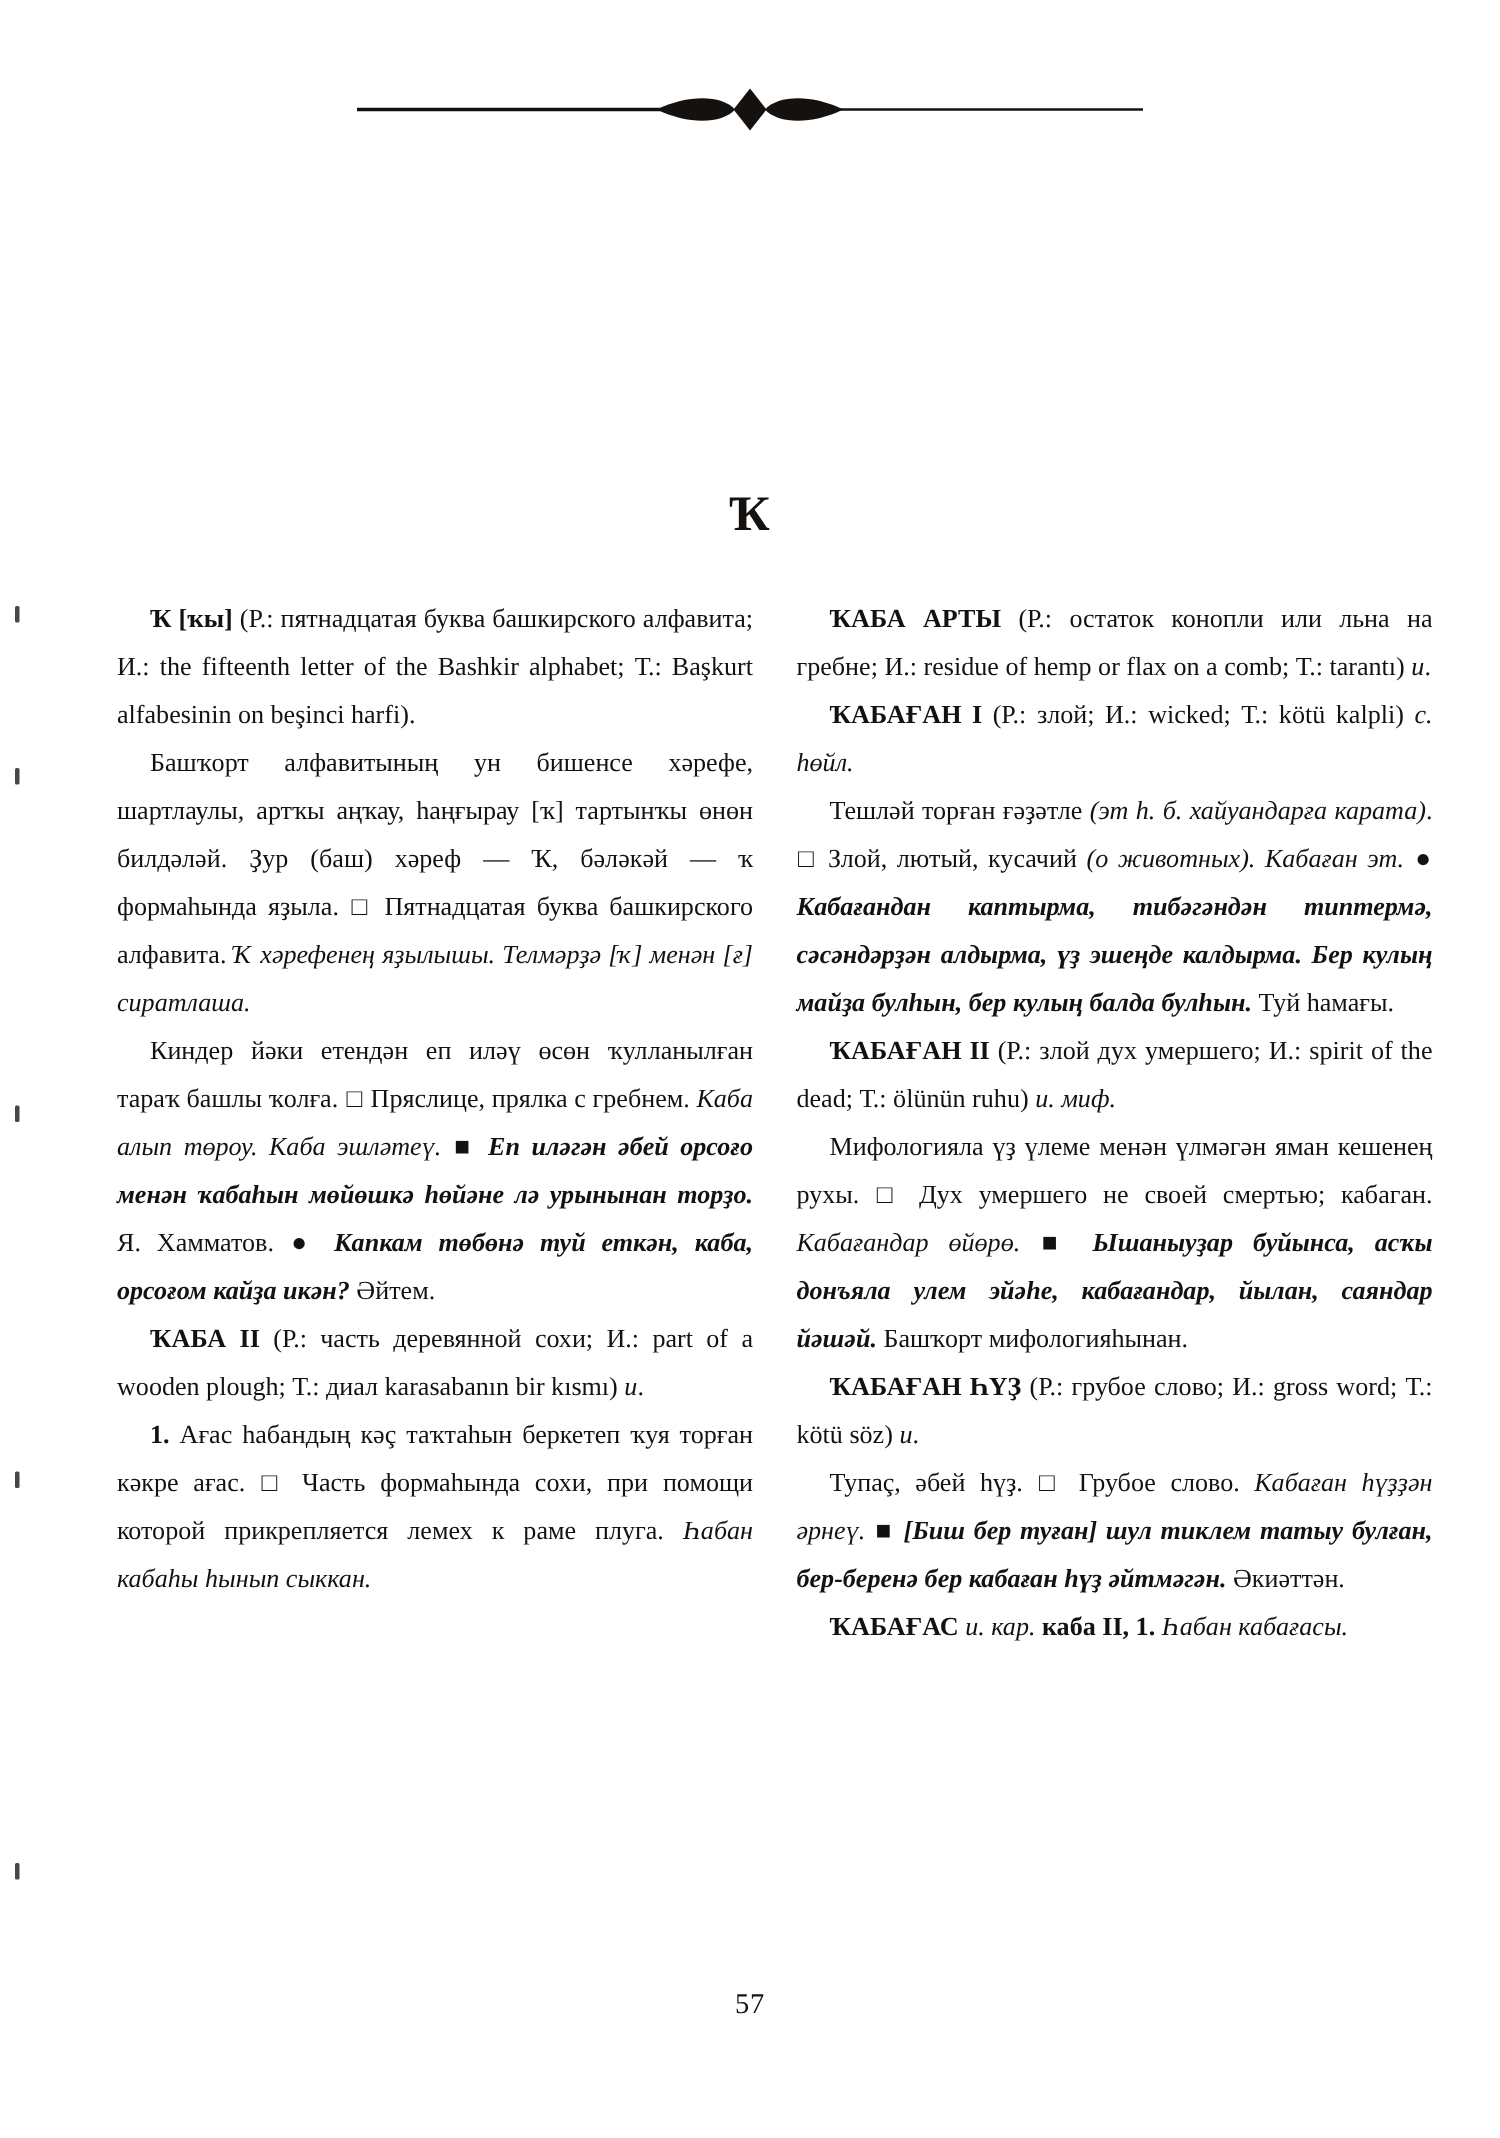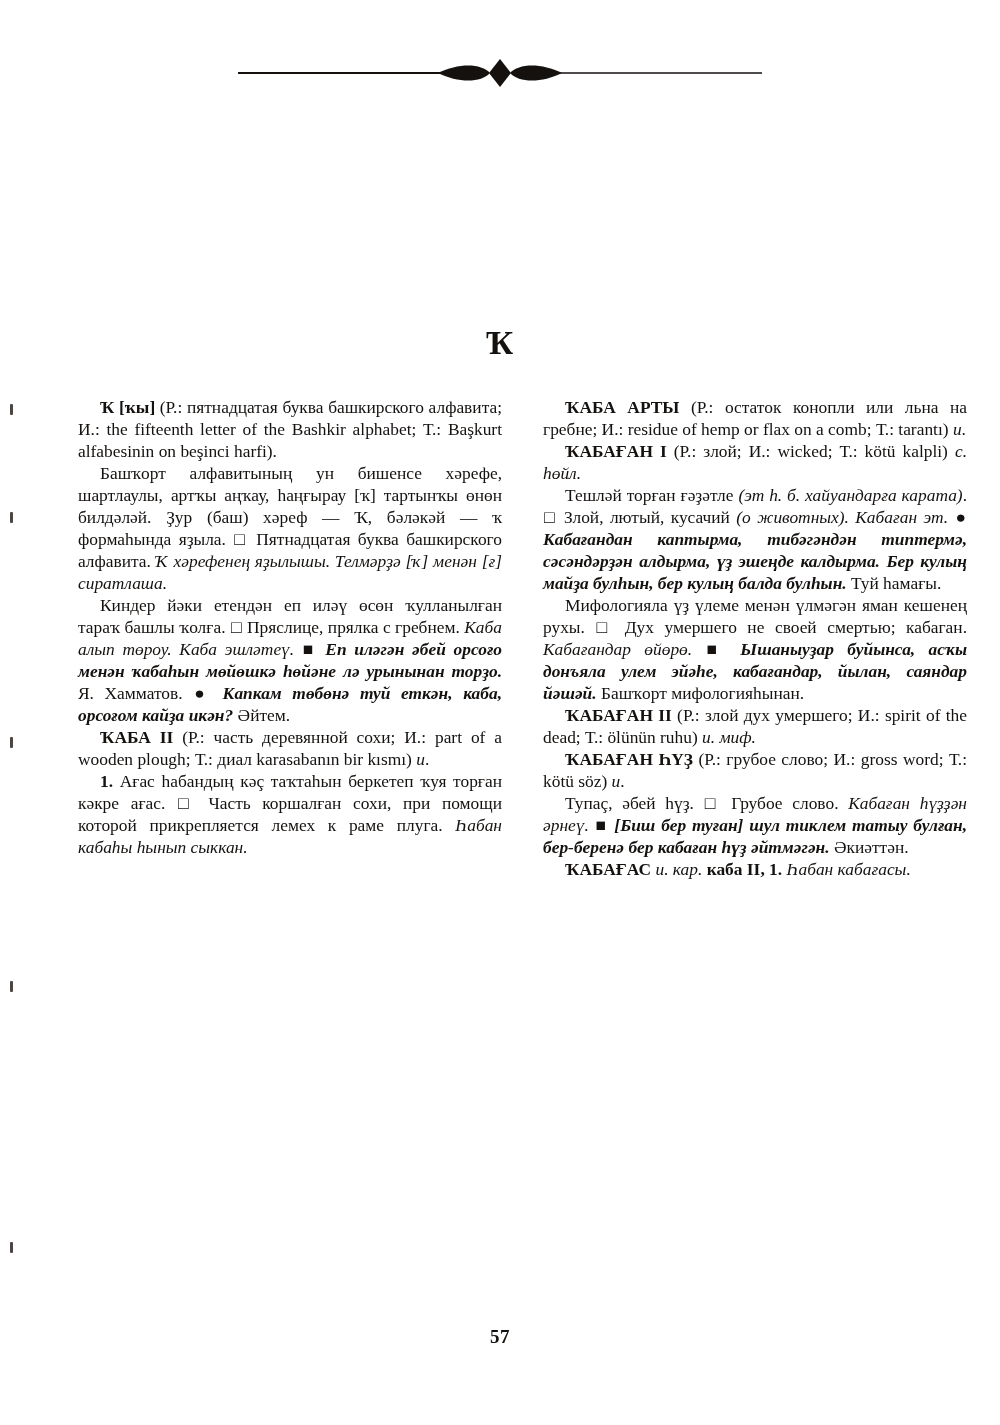--- a/index.html
+++ b/index.html
@@ -46,47 +46,46 @@
     top: 396px;
     width: 877px;
     height: 900px;
   }
   .column {
     position: absolute;
     top: 0;
     width: 424px;
   }
   #col-left  { left: 0; }
-  #col-right { left: 453px; margin-left: 12px; }
+  #col-right { left: 453px; }
 
   .para {
     margin: 0;
     text-align: justify;
     text-justify: inter-word;
     font-size: 17.4px;
-    line-height: 22px;
+    line-height: 32px;
     hyphens: manual;
   }
   .para.indent { text-indent: 22px; }
 
   .hw        { font-weight: bold; }           
   .it        { font-style: italic; }
   .bi        { font-style: italic; font-weight: bold; }          
   .marker    { font-style: normal; padding: 0 1px; }
 
   
   #page-number {
     position: absolute;
     left: 0;
     top: 1326px;
     width: 1000px;
     text-align: center;
     font-size: 19px;
     letter-spacing: 0.5px;
-    font-weight: bold;
   }
 
   
   .margin-mark {
     position: absolute;
     width: 3px;
     height: 11px;
     background: #2b2623;
     border-radius: 1px;
     opacity: 0.85;
@@ -109,28 +108,28 @@
 </div>
 
 <div id="letter-heading">Ҡ</div>
 
 <div id="columns">
   <div class="column" id="col-left">
       <p class="para indent"><span class="hw">Ҡ [ҡы]</span><span> (Р.: пятнадцатая буква башкирского алфавита; И.: the fifteenth letter of the Bashkir alphabet; Т.: Başkurt alfabesinin on beşinci harfi).</span></p>
       <p class="para indent"><span>Башҡорт алфавитының ун бишенсе хәрефе, шартлаулы, артҡы аңҡау, һаңғырау [ҡ] тартынҡы өнөн билдәләй. Ҙур (баш) хәреф — Ҡ, бәләкәй — ҡ формаһында яҙыла. </span><span class="marker">□</span><span> Пятнадцатая буква башкирского алфавита. </span><span class="it">Ҡ хәрефенең яҙылышы. Телмәрҙә [ҡ] менән [ғ] сиратлаша.</span></p>
       <p class="para indent"><span>Киндер йәки етендән еп иләү өсөн ҡулланылған тараҡ башлы ҡолға. </span><span class="marker">□</span><span> Пряслице, прялка с гребнем. </span><span class="it">Каба алып төроу. Каба эшләтеү. </span><span class="marker">■</span><span class="bi"> Еп иләгән әбей орсоғо менән ҡабаһын мөйөшкә һөйәне лә урынынан торҙо. </span><span>Я. Хамматов. </span><span class="marker">●</span><span class="bi"> Капкам төбөнә туй еткән, каба, орсоғом кайҙа икән? </span><span>Әйтем.</span></p>
       <p class="para indent"><span class="hw">ҠАБА II</span><span> (Р.: часть деревянной сохи; И.: part of a wooden plough; Т.: диал karasabanın bir kısmı) </span><span class="it">и</span><span>.</span></p>
-      <p class="para indent"><span class="hw">1.</span><span> Ағас һабандың кәç таҡтаһын беркетеп ҡуя торған кәкре ағас. </span><span class="marker">□</span><span> Часть коршалған сохи, при помощи которой прикрепляется лемех к раме плуга. </span><span class="it">Һабан кабаһы һынып сыккан.</span></p>
+      <p class="para indent"><span class="hw">1.</span><span> Ағас һабандың кәç таҡтаһын беркетеп ҡуя торған кәкре ағас. </span><span class="marker">□</span><span> Часть формаһында сохи, при помощи которой прикрепляется лемех к раме плуга. </span><span class="it">Һабан кабаһы һынып сыккан.</span></p>
     </div>
   <div class="column" id="col-right">
       <p class="para indent"><span class="hw">ҠАБА АРТЫ</span><span> (Р.: остаток конопли или льна на гребне; И.: residue of hemp or flax on a comb; Т.: tarantı) </span><span class="it">и</span><span>.</span></p>
       <p class="para indent"><span class="hw">ҠАБАҒАН I</span><span> (Р.: злой; И.: wicked; Т.: kötü kalpli) </span><span class="it">с. һөйл.</span></p>
       <p class="para indent"><span>Тешләй торған ғәҙәтле </span><span class="it">(эт һ. б. хайуандарға карата)</span><span>. </span><span class="marker">□</span><span> Злой, лютый, кусачий </span><span class="it">(о животных). Кабаған эт. </span><span class="marker">●</span><span class="bi"> Кабағандан каптырма, тибәгәндән типтермә, сәсәндәрҙән алдырма, үҙ эшеңде калдырма. Бер кулың майҙа булһын, бер кулың балда булһын. </span><span>Туй һамағы.</span></p>
+      <p class="para indent"><span class="hw">ҠАБАҒАН II</span><span> (Р.: злой дух умершего; И.: spirit of the dead; Т.: ölünün ruhu) </span><span class="it">и. миф.</span></p>
       <p class="para indent"><span>Мифологияла үҙ үлеме менән үлмәгән яман кешенең рухы. </span><span class="marker">□</span><span> Дух умершего не своей смертью; кабаган. </span><span class="it">Кабағандар өйөрө. </span><span class="marker">■</span><span class="bi"> Ышаныуҙар буйынса, асҡы донъяла улем эйәһе, кабағандар, йылан, саяндар йәшәй. </span><span>Башҡорт мифологияһынан.</span></p>
-      <p class="para indent"><span class="hw">ҠАБАҒАН II</span><span> (Р.: злой дух умершего; И.: spirit of the dead; Т.: ölünün ruhu) </span><span class="it">и. миф.</span></p>
       <p class="para indent"><span class="hw">ҠАБАҒАН ҺҮҘ</span><span> (Р.: грубое слово; И.: gross word; Т.: kötü söz) </span><span class="it">и</span><span>.</span></p>
       <p class="para indent"><span>Тупаç, әбей һүҙ. </span><span class="marker">□</span><span> Грубое слово. </span><span class="it">Кабаған һүҙҙән әрнеү. </span><span class="marker">■</span><span class="bi"> [Биш бер туған] шул тиклем татыу булған, бер-беренә бер кабаған һүҙ әйтмәгән. </span><span>Әкиәттән.</span></p>
       <p class="para indent"><span class="hw">ҠАБАҒАС</span><span class="it"> и. кар. </span><span class="hw">каба II, 1.</span><span class="it"> Һабан кабағасы.</span></p>
     </div>
 </div>
 
 <div id="page-number">57</div>
 
 <div class="margin-mark" style="left: 10px; top: 404px;"></div>
 <div class="margin-mark" style="left: 10px; top: 512px;"></div>

